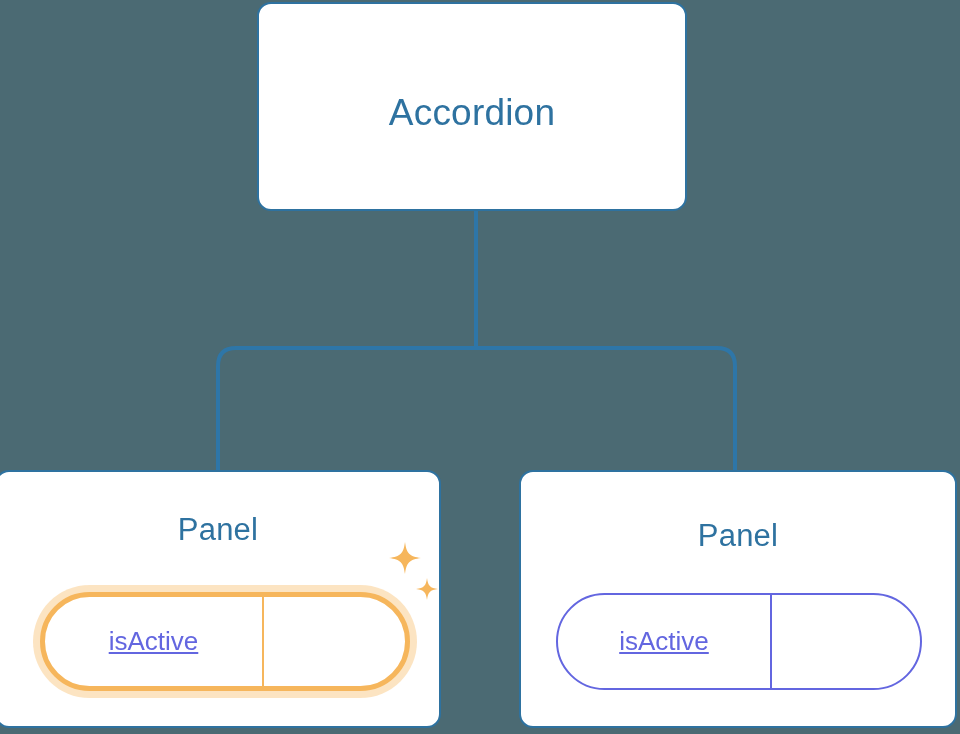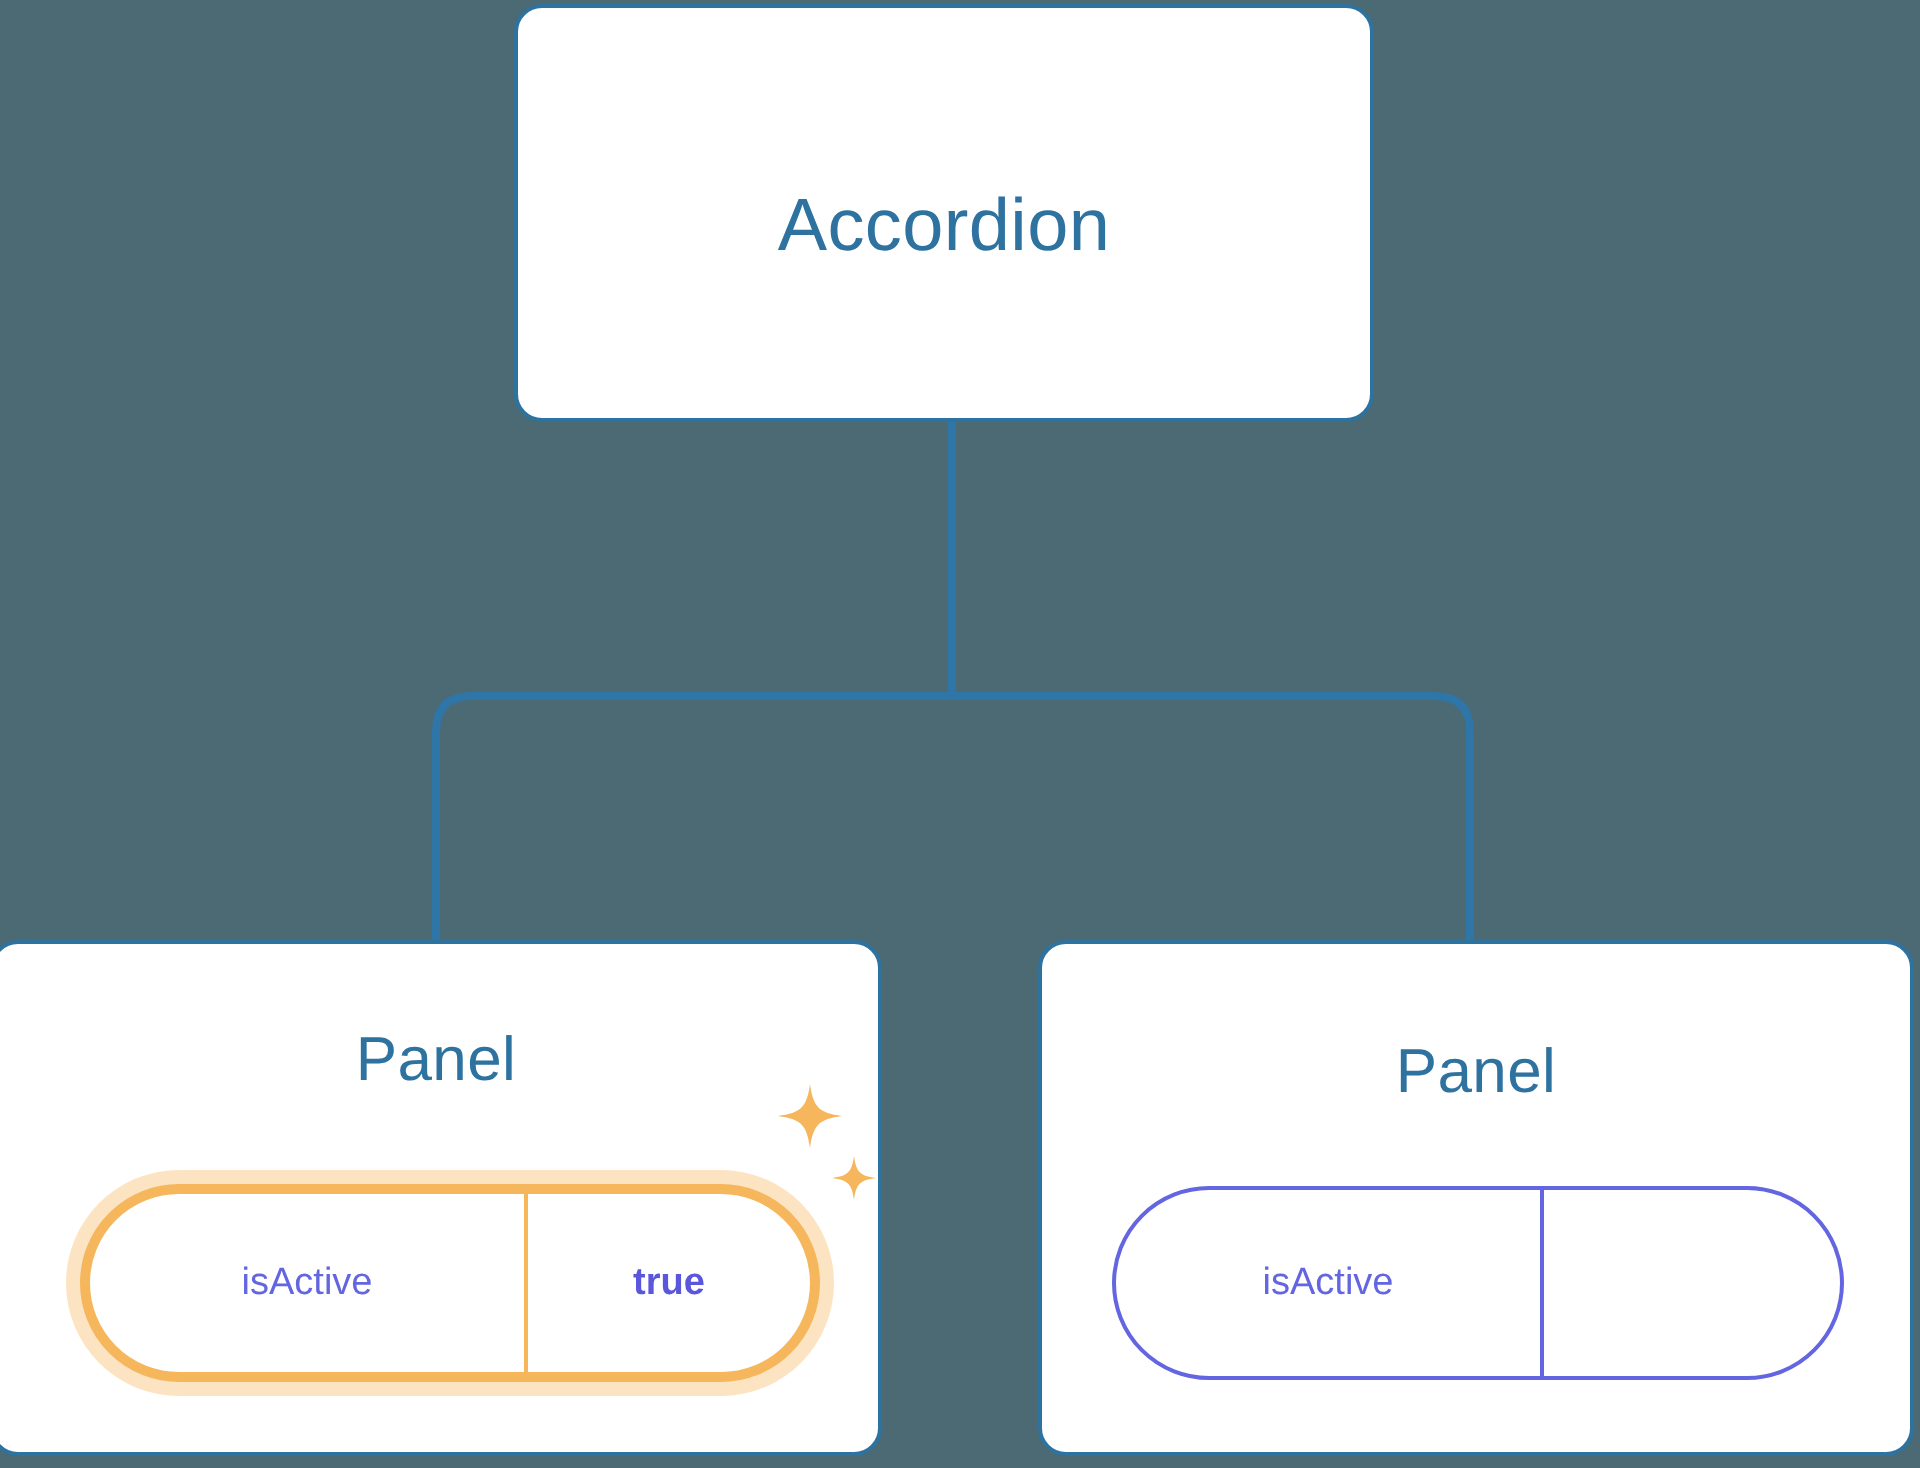--- a/index.html
+++ b/index.html
@@ -90,22 +90,23 @@
     border-radius: 999px;
     overflow: hidden;
   }
   .pill-cell {
     display: flex;
     align-items: center;
     justify-content: center;
     box-sizing: border-box;
     white-space: nowrap;
     color: #6366e0;
-    font-size: 19px;
+    font-size: 26px;
     font-weight: 400;
+    text-decoration: underline;
   }
 
   
   #pill-left {
     left: 40px;
     top: 592px;
     width: 370px;
     height: 99px;
     border: 5px solid #f6b65c;
     box-shadow: 0 0 0 7px rgba(249, 190, 110, 0.42);
@@ -163,21 +164,20 @@
   <div class="node" id="node-accordion">
     <div class="node-title">Accordion</div>
   </div>
 
   <div class="node" id="node-panel-left">
     <div class="node-title panel-title">Panel</div>
   </div>
 
   <div class="pill" id="pill-left">
     <div class="pill-cell pill-key">isActive</div>
-    <div class="pill-cell pill-val">true</div>
   </div>
 
   <svg id="sparkles" viewBox="0 0 58 68" width="58" height="68">
     <path d="M22 2 C23.6 13.6 26.4 16.4 38 18 C26.4 19.6 23.6 22.4 22 34 C20.4 22.4 17.6 19.6 6 18 C17.6 16.4 20.4 13.6 22 2 Z" fill="#f6b65c"></path>
     <path d="M44 38 C45.1 46 47 47.9 55 49 C47 50.1 45.1 52 44 60 C42.9 52 41 50.1 33 49 C41 47.9 42.9 46 44 38 Z" fill="#f6b65c"></path>
   </svg>
 
   <div class="node" id="node-panel-right">
     <div class="node-title panel-title">Panel</div>
   </div>

